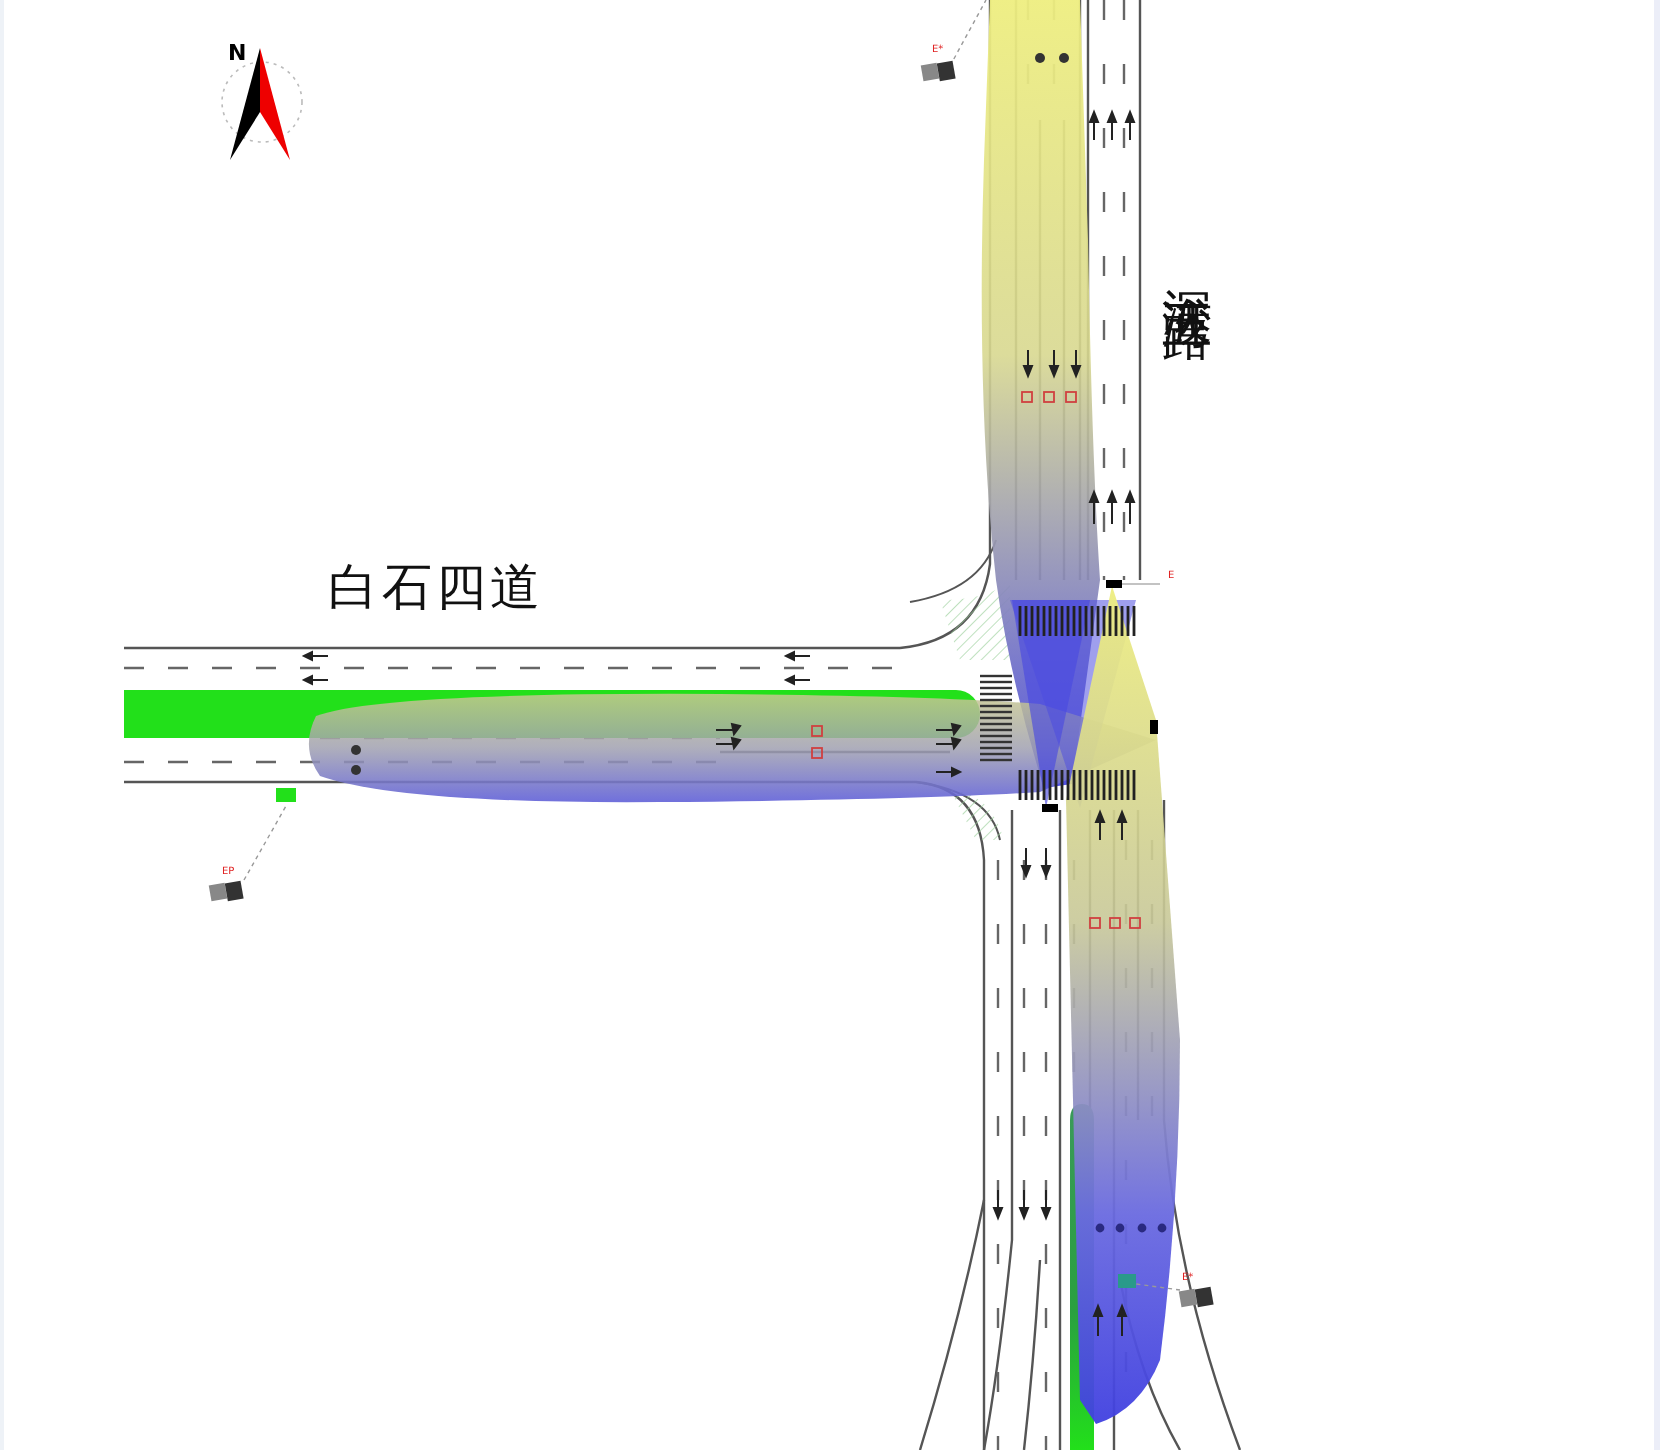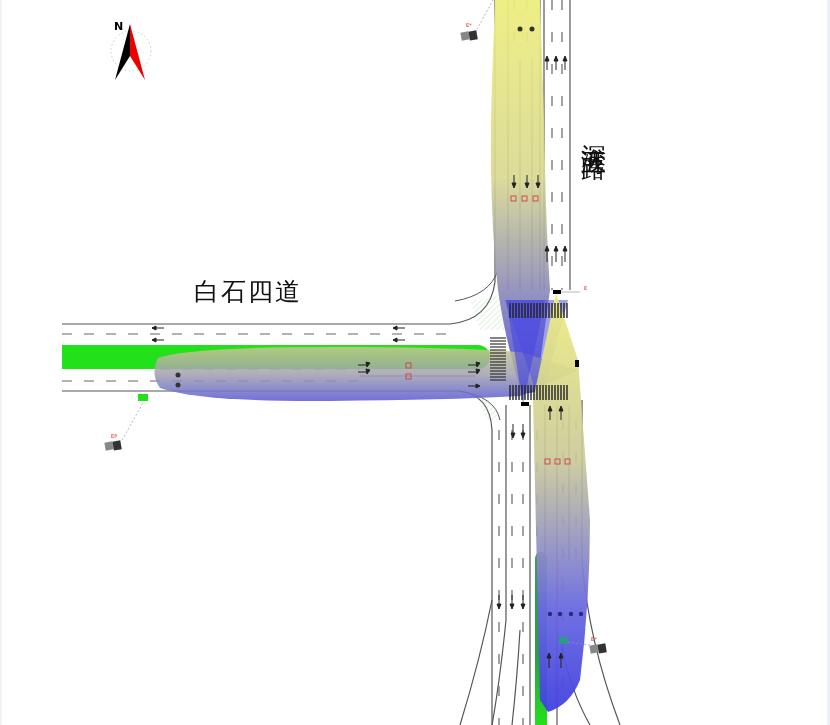--- a/index.html
+++ b/index.html
@@ -1,21 +1,21 @@
 <!DOCTYPE html>
 <html><head>
 <meta charset="utf-8">
 <style>
   html, body { margin: 0; padding: 0; background: #ffffff; }
   body { width: 830px; height: 725px; overflow: hidden; position: relative; font-family: "DejaVu Serif", serif; }
   #canvas { position: absolute; left: 0; top: 0; width: 830px; height: 725px; }
   .edge-left { position: absolute; left: 0; top: 0; width: 2px; height: 725px; background: #eef2f7; }
   .edge-right { position: absolute; left: 827px; top: 0; width: 3px; height: 725px; background: #eceef8; }
   .road-label { position: absolute; font-family: "DejaVu Serif", "Liberation Serif", serif; color: #111; font-size: 25px; line-height: 1; }
-  .road-label-h { left: 194px; top: 281px; letter-spacing: 2px; font-family: Liberation Mono, monospace; }
+  .road-label-h { left: 164px; top: 281px; letter-spacing: 2px; }
   .road-label-v { left: 581px; top: 124px; writing-mode: vertical-rl; letter-spacing: 4px; }
   .north-label { position: absolute; left: 114px; top: 20px; font-family: "DejaVu Sans", sans-serif; font-size: 11px; font-weight: bold; color: #000; }
   .cam-tag { position: absolute; font-family: "DejaVu Sans", sans-serif; font-size: 5px; color: #e02020; }
 </style>
 </head>
 <body>
 
 <div class="edge-left"></div>
 <div class="edge-right"></div>
 

